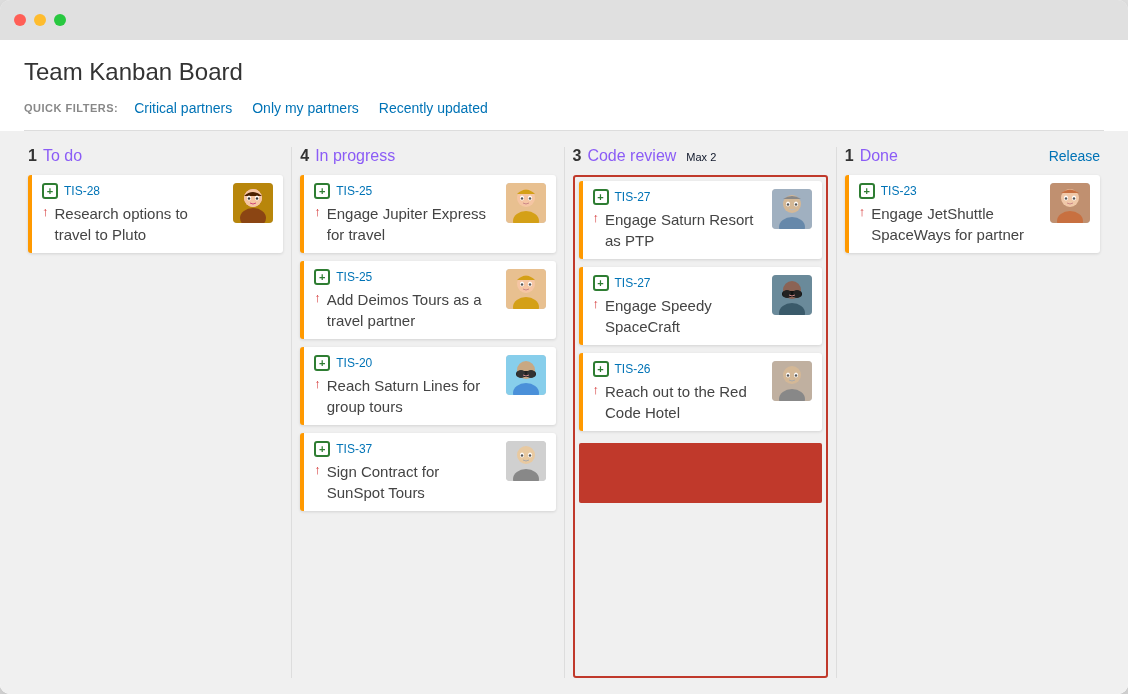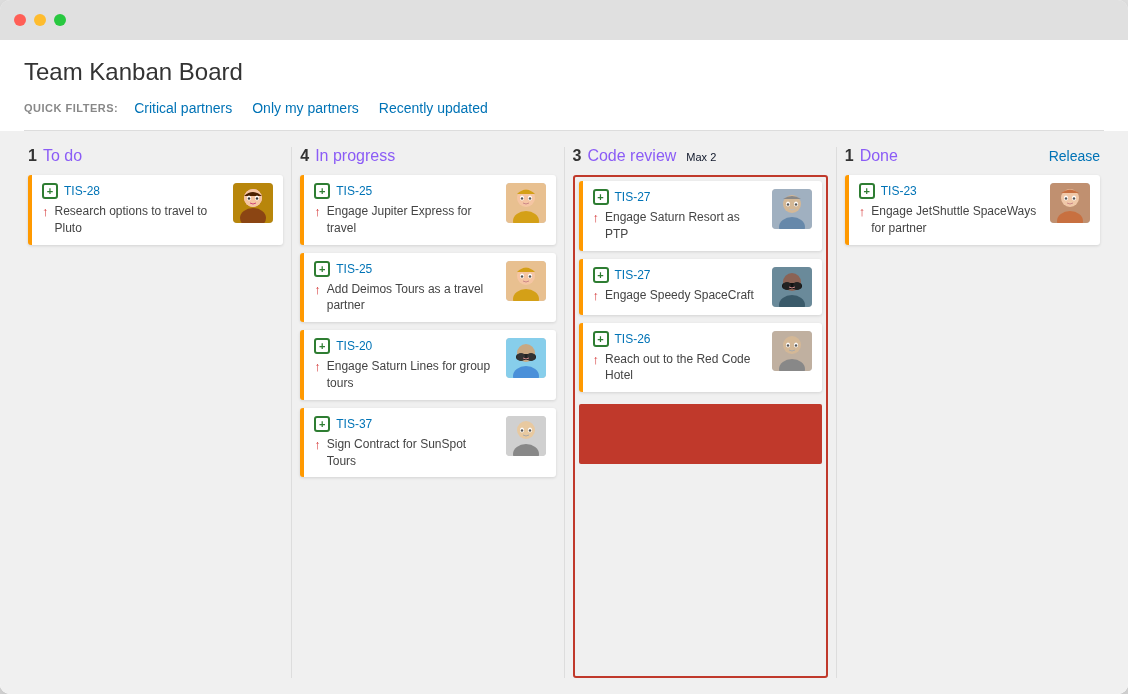--- a/index.html
+++ b/index.html
@@ -173,21 +173,21 @@
       align-items: flex-start;
       gap: 6px;
     }
     .priority-up {
       color: #d32f2f;
       font-size: 13px;
       flex-shrink: 0;
       margin-top: 1px;
     }
     .card-text {
-      font-size: 12px;
+      font-size: 15px;
       color: #444;
       line-height: 1.4;
     }
     .card-avatar {
       width: 40px;
       height: 40px;
       border-radius: 4px;
       flex-shrink: 0;
       margin-left: 8px;
       overflow: hidden;
@@ -347,21 +347,21 @@
           </div>
 
           <div class="card">
             <div class="card-left">
               <div class="card-id-row">
                 <div class="card-plus-icon">+</div>
                 <span class="card-id">TIS-20</span>
               </div>
               <div class="card-body-row">
                 <span class="priority-up">↑</span>
-                <span class="card-text">Engage Saturn Lines for group tours</span>
+                <span class="card-text">Reach Saturn Lines for group tours</span>
               </div>
             </div>
             <div class="card-avatar">
               <svg class="avatar-face" viewBox="0 0 40 40" xmlns="http://www.w3.org/2000/svg">
                 <rect width="40" height="40" fill="#87CEEB"></rect>
                 <circle cx="20" cy="15" r="9" fill="#c8a882"></circle>
                 <rect x="10" y="16" width="20" height="6" rx="3" fill="#222"></rect>
                 <circle cx="15" cy="19" r="4" fill="#333"></circle>
                 <circle cx="25" cy="19" r="4" fill="#333"></circle>
                 <ellipse cx="20" cy="38" rx="13" ry="10" fill="#4a90d9"></ellipse>

